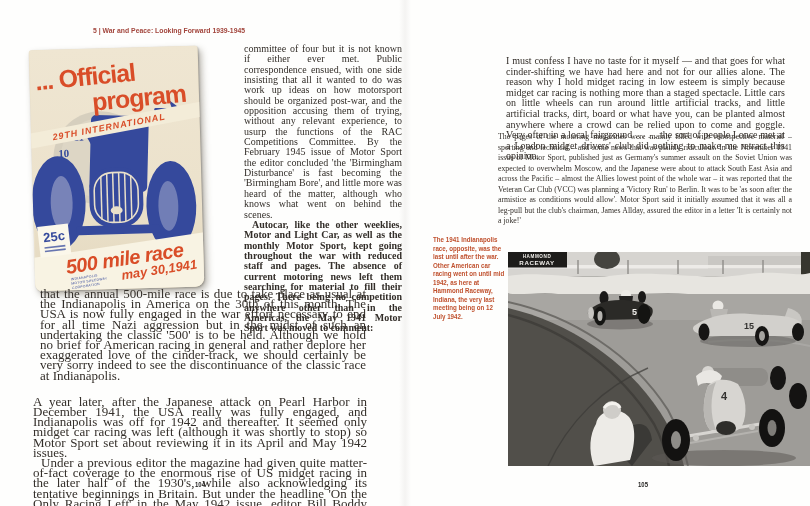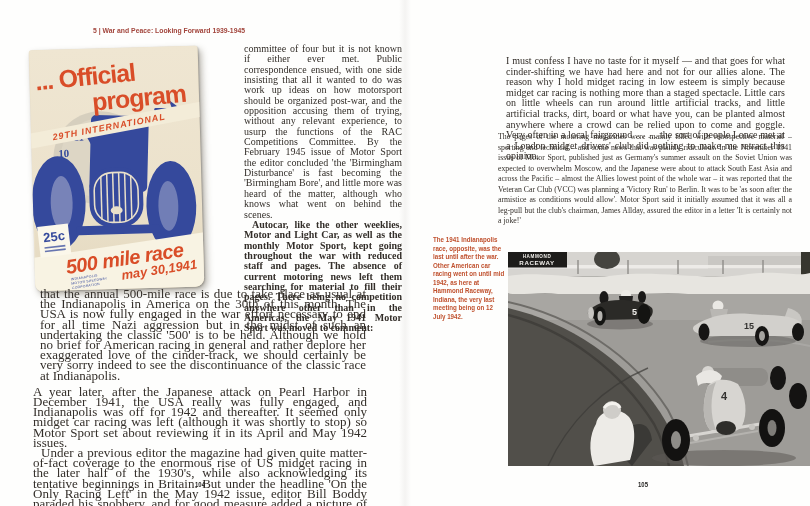--- a/index.html
+++ b/index.html
@@ -26,21 +26,21 @@
     position:absolute; left:209px; top:44px; width:158px;
     font-size:10px; line-height:10.35px; text-align:justify;margin-left:35px;
   }
   .col-text .p2 { text-indent:8px;font-weight:bold; }
   .col-text .quote-open { margin-top:9.5px; padding-left:6px; text-align:left; }
   .lower-block {
     position:absolute; left:33px; top:289px; width:334px;
     font-size:13px; line-height:10.2px; text-align:justify;
   }
   .lower-block .quote-body { padding-left:7px; padding-right:1px; }
-  .lower-block .para-a { margin-top:6px; }
+  .lower-block .para-a { margin-top:16px; }
   .lower-block .para-b { text-indent:8px;font-family:Liberation Serif, serif; }
   .pagenum {
     position:absolute; top:481px;
     font-family:"Liberation Sans", sans-serif;
     font-size:6.6px; font-weight:bold; color:#1e1d1b;
     transform:scaleX(.9);
   }
   .pagenum.pn-left  { left:33px;  width:334px; text-align:center; }
   .pagenum.pn-right { left:508px; width:270px; text-align:center; }
   

